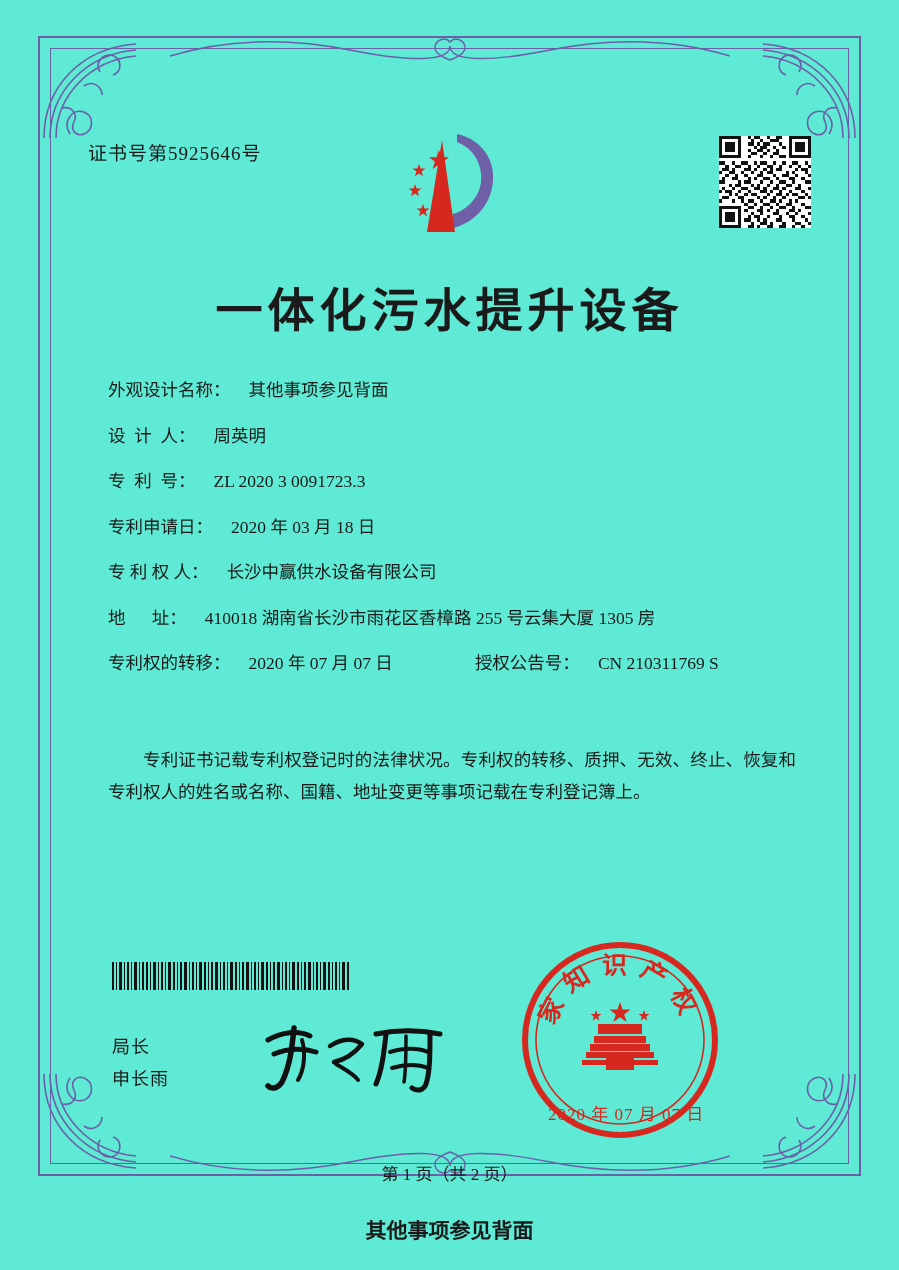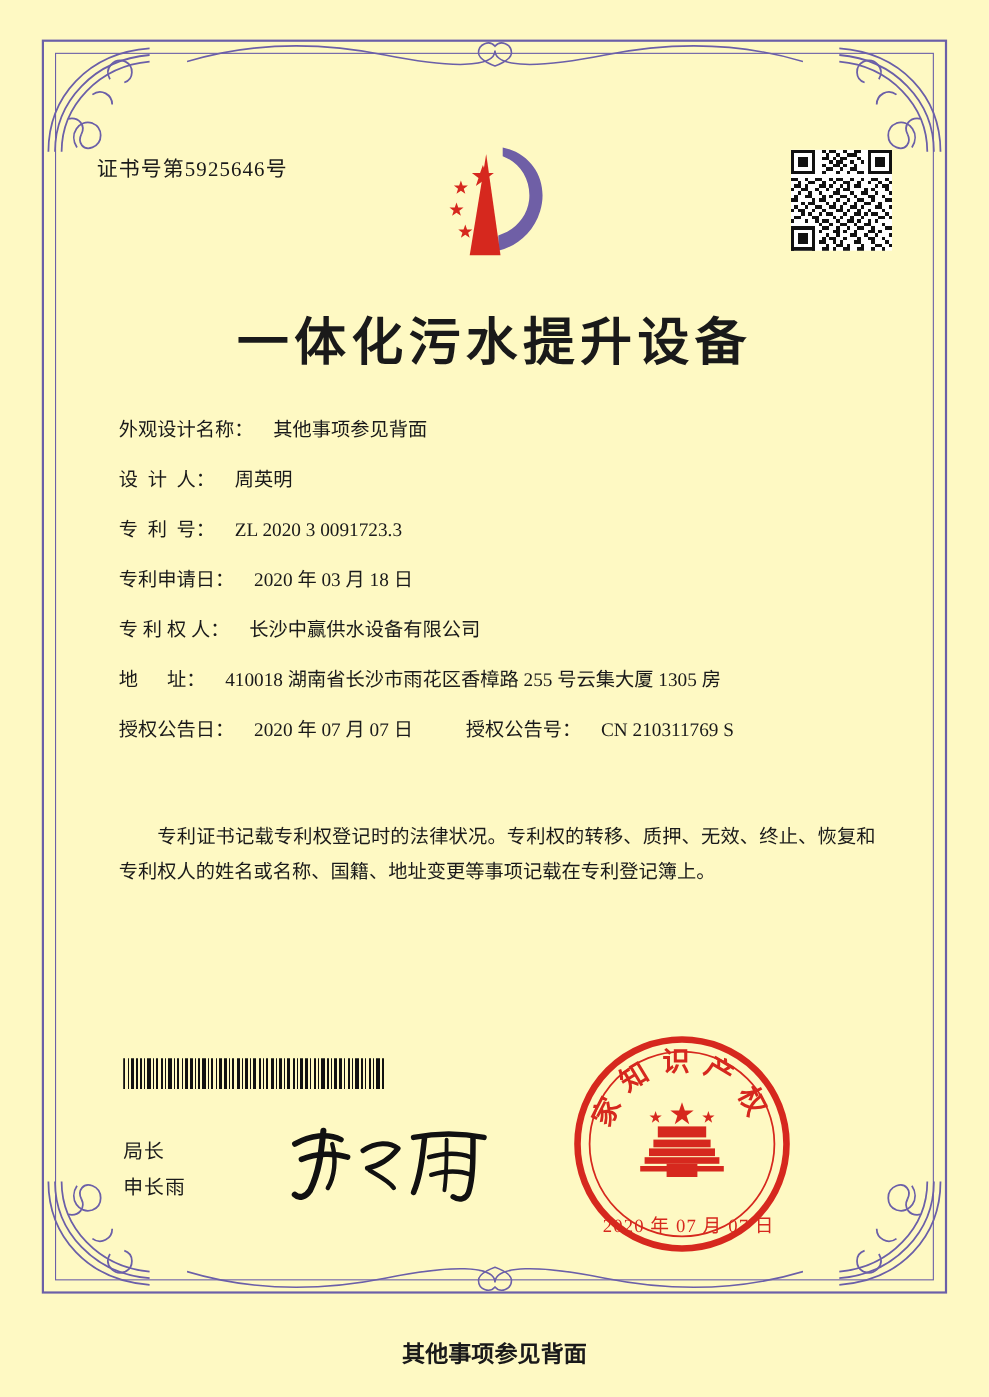--- a/index.html
+++ b/index.html
@@ -9,21 +9,21 @@
   }
   body {
     font-family: "Liberation Serif", "DejaVu Serif", serif;
     color: #1a1a1a;
   }
   .page {
     position: relative;
     width: 899px;
     height: 1270px;
     margin: 0 auto;
-    background: #fef9c3;
+    background: #5eead4;
     overflow: hidden;
   }
 
   
   .border-outer {
     position: absolute;
     left: 38px;
     top: 36px;
     width: 823px;
     height: 1140px;
@@ -115,21 +115,21 @@
     gap: 12px;
   }
   .field-label {
     white-space: pre;
     flex: none;
   }
   .field-value {
     margin-left: 6px;
   }
   .field-row.dual .second-label {
-    margin-left: 36px;
+    margin-left: 70px;
     white-space: pre;
   }
 
   
   .paras {
     position: absolute;
     left: 108px;
     top: 744px;
     width: 688px;
     font-size: 17.5px;
@@ -508,21 +508,21 @@
     </div>
     <div class="field-row">
       <span class="field-label">专 利 权 人：</span>
       <span class="field-value">长沙中赢供水设备有限公司</span>
     </div>
     <div class="field-row">
       <span class="field-label">地      址：</span>
       <span class="field-value">410018  湖南省长沙市雨花区香樟路 255 号云集大厦 1305 房</span>
     </div>
     <div class="field-row dual">
-      <span class="field-label">授权公告日：</span>
+      <span class="field-label">专利权的转移：</span>
       <span class="field-value">2020 年 07 月 07 日</span>
       <span class="second-label">授权公告号：</span>
       <span class="field-value">CN 210311769 S</span>
     </div>
   </div>
 
   <div class="paras">
     <p>专利证书记载专利权登记时的法律状况。专利权的转移、质押、无效、终止、恢复和专利权人的姓名或名称、国籍、地址变更等事项记载在专利登记簿上。</p>
   </div>
 
@@ -632,15 +632,16 @@
     </g>
     <defs>
       <path id="sealArc" d="M100,100 m-66,0 a66,66 0 1,1 132,0" fill="none"></path>
     </defs>
     <text font-family="'DejaVu Serif','Liberation Serif',serif" font-size="25" font-weight="bold" fill="#d6281e" letter-spacing="11">
       <textPath href="#sealArc" startOffset="50%" text-anchor="middle">国家知识产权局</textPath>
     </text>
   </svg>
   <div class="seal-date">2020 年 07 月 07 日</div>
 
+  <div class="page-number">第 1 页（共 2 页）</div>
   <div class="footnote">其他事项参见背面</div>
 
 </div>
 
 </body></html>

